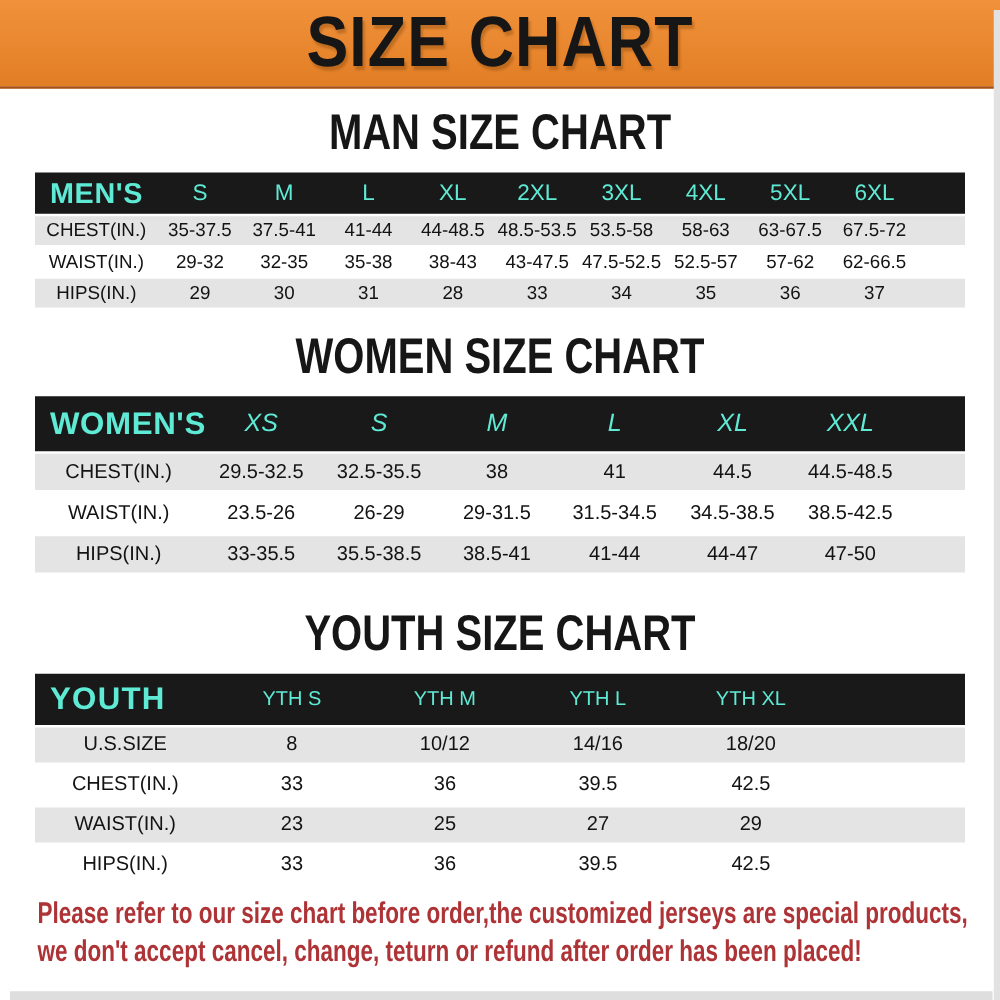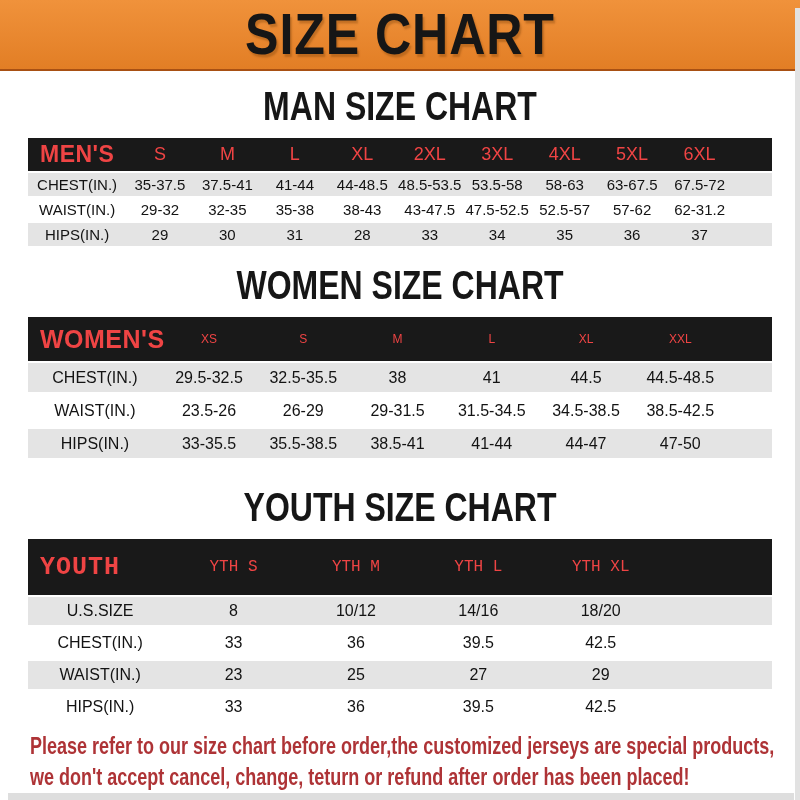--- a/index.html
+++ b/index.html
@@ -27,42 +27,42 @@
     margin:0; text-align:center; font-weight:bold; color:#161616;
     font-size:40px; line-height:0.95; transform:scaleX(0.80);
     white-space:nowrap;
   }
   .heading-men   { margin-top:16px; }
   .heading-women { margin-top:20px; }
   .heading-youth { margin-top:30px; }
   
   .size-table { width:744px; margin-left:28px; margin-top:13px; }
   .trow { display:grid; align-items:center; }
-  .thead { background:#191919; color:#ef4444; margin-bottom:2px; }
+  .thead { background:#191919; color:#5eead4; margin-bottom:2px; }
   .gray  { background:#E4E4E4; }
   .white { background:#ffffff; }
   .cell { white-space:nowrap; overflow:visible; }
   .label-cell { font-weight:bold; padding-left:12px; letter-spacing:0.5px; }
   .col-cell, .row-label, .value-cell { text-align:center; }
   .row-label, .value-cell { color:#131313; }
 
   .table-men  .trow { grid-template-columns:13.2% repeat(9, 1fr) 5.2%; }
   .table-men  .thead { height:33px; }
   .table-men  .thead .label-cell { font-size:23px; }
   .table-men  .col-cell { font-size:18px; }
   .table-men  .gray, .table-men .white { height:23px; margin-bottom:2px; font-size:15px; }
 
   .table-women .trow { grid-template-columns:18% repeat(6, 1fr) 6%; }
   .table-women .thead { height:44px;margin-top:11px; }
   .table-women .thead .label-cell { font-size:25px; }
-  .table-women .col-cell { font-size:12px; }
+  .table-women .col-cell { font-size:20px;font-style:italic; }
   .table-women .gray, .table-women .white { height:29px; margin-bottom:4px; font-size:16px; }
 
   .table-youth .trow { grid-template-columns:19.4% repeat(4, 1fr) 14.8%; }
-  .table-youth .thead { height:56px;font-family:Liberation Mono, monospace; }
+  .table-youth .thead { height:41px; }
   .table-youth .thead .label-cell { font-size:25px; letter-spacing:1px; }
   .table-youth .col-cell { font-size:16px; }
   .table-youth .gray, .table-youth .white { height:28px; margin-bottom:4px; font-size:16px; }
 
   
   .disclaimer {
     margin:9px 0 0 30px; width:1100px;
     transform:scaleX(0.75); transform-origin:left center;
     font-size:24px; line-height:31px; font-weight:bold;
   }
@@ -115,21 +115,21 @@
           <div class="trow white">
             <div class="cell row-label">WAIST(IN.)</div>
             <div class="cell value-cell">29-32</div>
             <div class="cell value-cell">32-35</div>
             <div class="cell value-cell">35-38</div>
             <div class="cell value-cell">38-43</div>
             <div class="cell value-cell">43-47.5</div>
             <div class="cell value-cell">47.5-52.5</div>
             <div class="cell value-cell">52.5-57</div>
             <div class="cell value-cell">57-62</div>
-            <div class="cell value-cell">62-31.2</div>
+            <div class="cell value-cell">62-66.5</div>
             <div class="cell spacer"></div>
           </div>
           <div class="trow gray">
             <div class="cell row-label">HIPS(IN.)</div>
             <div class="cell value-cell">29</div>
             <div class="cell value-cell">30</div>
             <div class="cell value-cell">31</div>
             <div class="cell value-cell">28</div>
             <div class="cell value-cell">33</div>
             <div class="cell value-cell">34</div>

